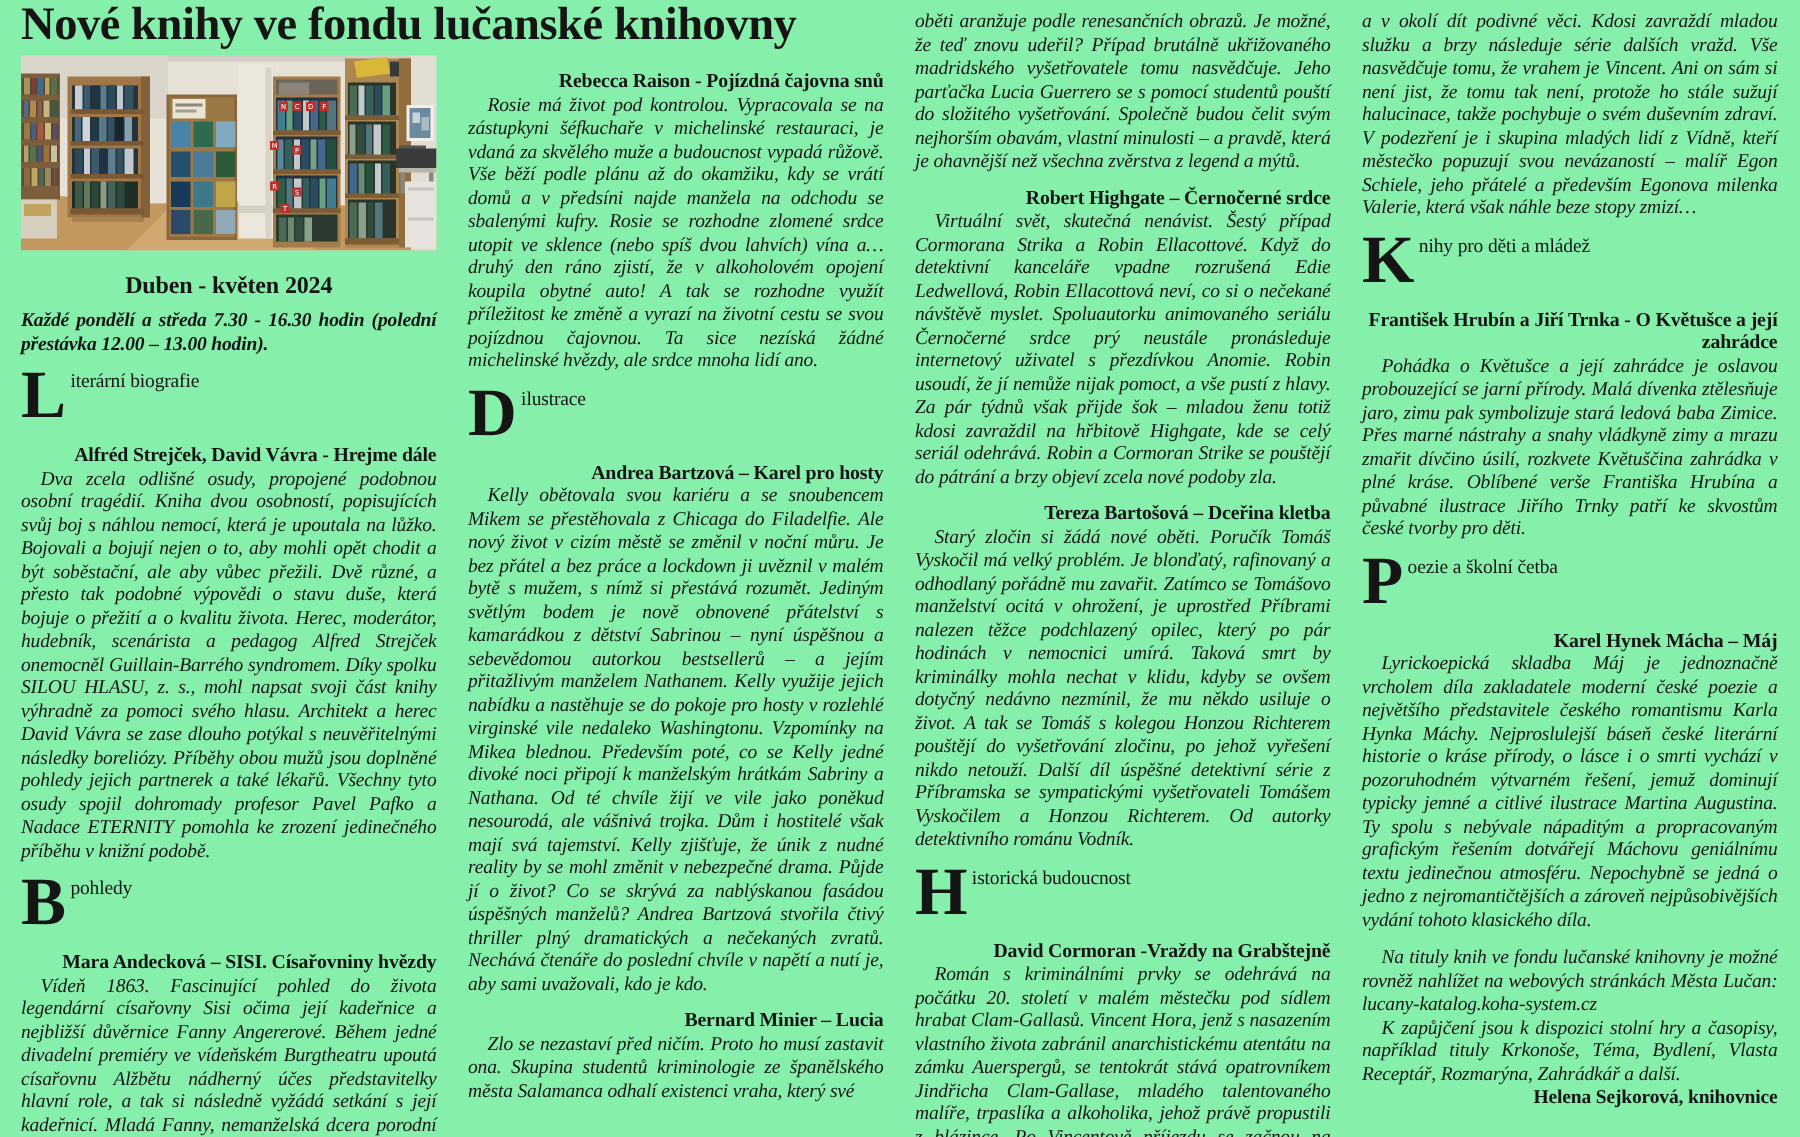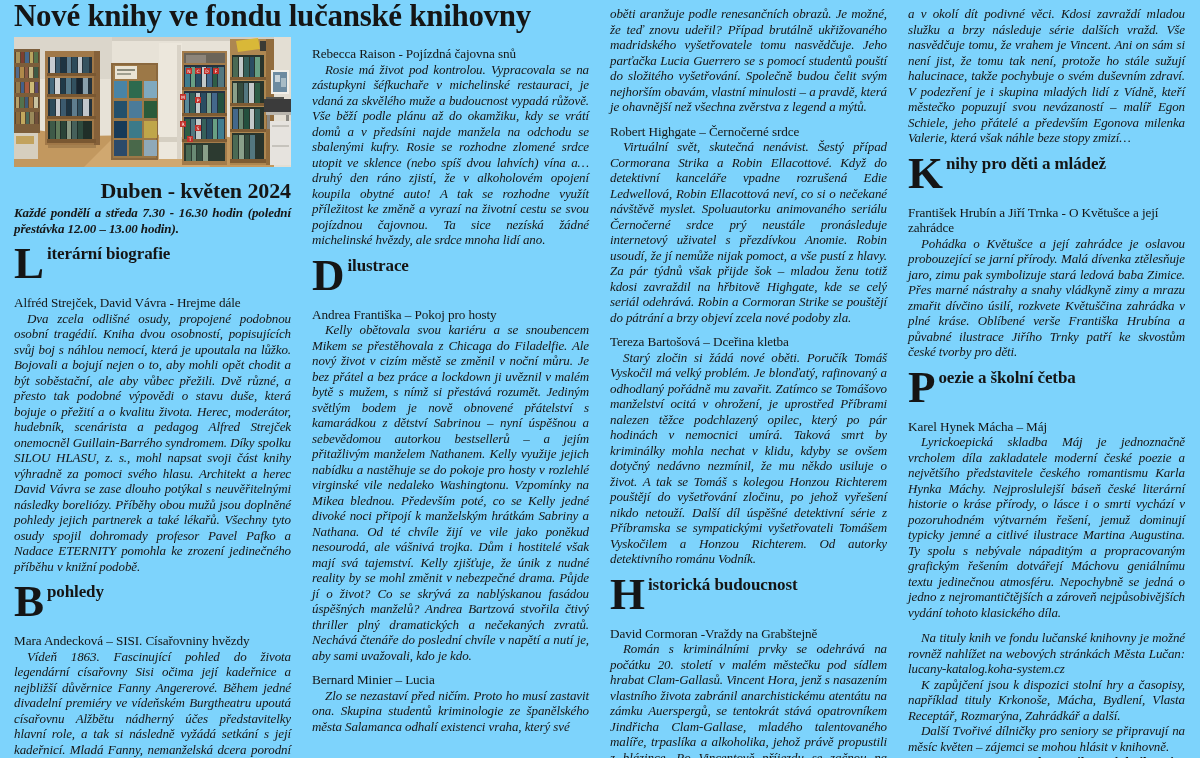--- a/index.html
+++ b/index.html
@@ -10,21 +10,21 @@
     font-family: "Liberation Serif", "DejaVu Serif", serif;
     color: #151515;
   }
   .page {
     position: relative;
     width: 1200px;
     height: 758px;
     box-sizing: border-box;
     padding: 6px 14px 0 14px;
     overflow: hidden;
-    background: #7dd3fc;
+    background: #86efac;
   }
   .page-title {
     position: absolute;
     top: -2px;
     left: 14px;
     margin: 0;
     font-size: 31px;
     line-height: 36px;
     font-weight: 700;
     letter-spacing: -0.3px;
@@ -44,55 +44,55 @@
   }
   .col.offset { padding-top: 31px; }
   .photo {
     display: block;
     width: 277px;
     height: 130px;
     margin: 0 0 13px 0;
   }
   .date-heading {
     margin: 2px 0 4px 0;
-    font-size: 22px;
+    font-size: 16px;
     line-height: 21px;
     font-weight: 700;
-    text-align: right;
+    text-align: center;
   }
   .hours {
     margin: 0 0 7px 0;
     font-weight: 700;
     font-style: italic;
   }
   .section-head {
     display: flex;
     align-items: flex-start;
     height: 40px;
     margin: 9px 0 10px 0;
     text-align: left;
   }
   .cap {
     font-size: 45px;
     line-height: 36px;
     font-weight: 700;
     margin-right: 3px;
   }
   .section-label {
-    font-weight: 700;
-    font-size: 17px;
+    font-weight: 400;
+    font-size: 13px;
     line-height: 15px;
     padding-top: 1px;
   }
   .book-title {
     margin: 9px 0 0 0;
     font-size: 13.2px;
     line-height: 15.5px;
-    font-weight: 400;
-    text-align: left;
+    font-weight: 700;
+    text-align: right;
   }
   .para { margin: 0; font-style: italic; }
   .para.indent { text-indent: 13px; }
   .para.gap { margin-top: 10px; }
   .signature {
     margin: 0;
     font-weight: 700;
     text-align: right;
   }
 </style>
@@ -332,21 +332,21 @@
         <h3 class="book-title">Mara Andecková – SISI. Císařovniny hvězdy</h3>
         <p class="para indent">Vídeň 1863. Fascinující pohled do života legendární císařovny Sisi očima její kadeřnice a nejbližší důvěrnice Fanny Angererové. Během jedné divadelní premiéry ve vídeňském Burgtheatru upoutá císařovnu Alžbětu nádherný účes představitelky hlavní role, a tak si následně vyžádá setkání s její kadeřnicí. Mladá Fanny, nemanželská dcera porodní báby, sotva doká-</p>
       </div>
     <div class="col offset">
         <h3 class="book-title">Rebecca Raison - Pojízdná čajovna snů</h3>
         <p class="para indent">Rosie má život pod kontrolou. Vypracovala se na zástupkyni šéfkuchaře v michelinské restauraci, je vdaná za skvělého muže a budoucnost vypadá růžově. Vše běží podle plánu až do okamžiku, kdy se vrátí domů a v předsíni najde manžela na odchodu se sbalenými kufry. Rosie se rozhodne zlomené srdce utopit ve sklence (nebo spíš dvou lahvích) vína a… druhý den ráno zjistí, že v alkoholovém opojení koupila obytné auto! A tak se rozhodne využít příležitost ke změně a vyrazí na životní cestu se svou pojízdnou čajovnou. Ta sice nezíská žádné michelinské hvězdy, ale srdce mnoha lidí ano.</p>
         <div class="section-head">
           <span class="cap">D</span>
           <span class="section-label">ilustrace</span>
         </div>
-        <h3 class="book-title">Andrea Františka – Pokoj pro hosty</h3>
+        <h3 class="book-title">Andrea Bartzová – Karel pro hosty</h3>
         <p class="para indent">Kelly obětovala svou kariéru a se snoubencem Mikem se přestěhovala z Chicaga do Filadelfie. Ale nový život v cizím městě se změnil v noční můru. Je bez přátel a bez práce a lockdown ji uvěznil v malém bytě s mužem, s nímž si přestává rozumět. Jediným světlým bodem je nově obnovené přátelství s kamarádkou z dětství Sabrinou – nyní úspěšnou a sebevědomou autorkou bestsellerů – a jejím přitažlivým manželem Nathanem. Kelly využije jejich nabídku a nastěhuje se do pokoje pro hosty v rozlehlé virginské vile nedaleko Washingtonu. Vzpomínky na Mikea blednou. Především poté, co se Kelly jedné divoké noci připojí k manželským hrátkám Sabriny a Nathana. Od té chvíle žijí ve vile jako poněkud nesourodá, ale vášnivá trojka. Dům i hostitelé však mají svá tajemství. Kelly zjišťuje, že únik z nudné reality by se mohl změnit v nebezpečné drama. Půjde jí o život? Co se skrývá za nablýskanou fasádou úspěšných manželů? Andrea Bartzová stvořila čtivý thriller plný dramatických a nečekaných zvratů. Nechává čtenáře do poslední chvíle v napětí a nutí je, aby sami uvažovali, kdo je kdo.</p>
         <h3 class="book-title">Bernard Minier – Lucia</h3>
         <p class="para indent">Zlo se nezastaví před ničím. Proto ho musí zastavit ona. Skupina studentů kriminologie ze španělského města Salamanca odhalí existenci vraha, který své</p>
       </div>
     <div class="col">
         <p class="para">oběti aranžuje podle renesančních obrazů. Je možné, že teď znovu udeřil? Případ brutálně ukřižovaného madridského vyšetřovatele tomu nasvědčuje. Jeho parťačka Lucia Guerrero se s pomocí studentů pouští do složitého vyšetřování. Společně budou čelit svým nejhorším obavám, vlastní minulosti – a pravdě, která je ohavnější než všechna zvěrstva z legend a mýtů.</p>
         <h3 class="book-title">Robert Highgate – Černočerné srdce</h3>
         <p class="para indent">Virtuální svět, skutečná nenávist. Šestý případ Cormorana Strika a Robin Ellacottové. Když do detektivní kanceláře vpadne rozrušená Edie Ledwellová, Robin Ellacottová neví, co si o nečekané návštěvě myslet. Spoluautorku animovaného seriálu Černočerné srdce prý neustále pronásleduje internetový uživatel s přezdívkou Anomie. Robin usoudí, že jí nemůže nijak pomoct, a vše pustí z hlavy. Za pár týdnů však přijde šok – mladou ženu totiž kdosi zavraždil na hřbitově Highgate, kde se celý seriál odehrává. Robin a Cormoran Strike se pouštějí do pátrání a brzy objeví zcela nové podoby zla.</p>
         <h3 class="book-title">Tereza Bartošová – Dceřina kletba</h3>
         <p class="para indent">Starý zločin si žádá nové oběti. Poručík Tomáš Vyskočil má velký problém. Je blonďatý, rafinovaný a odhodlaný pořádně mu zavařit. Zatímco se Tomášovo manželství ocitá v ohrožení, je uprostřed Příbrami nalezen těžce podchlazený opilec, který po pár hodinách v nemocnici umírá. Taková smrt by kriminálky mohla nechat v klidu, kdyby se ovšem dotyčný nedávno nezmínil, že mu někdo usiluje o život. A tak se Tomáš s kolegou Honzou Richterem pouštějí do vyšetřování zločinu, po jehož vyřešení nikdo netouží. Další díl úspěšné detektivní série z Příbramska se sympatickými vyšetřovateli Tomášem Vyskočilem a Honzou Richterem. Od autorky detektivního románu Vodník.</p>
@@ -365,18 +365,17 @@
         </div>
         <h3 class="book-title">František Hrubín a Jiří Trnka - O Květušce a její zahrádce</h3>
         <p class="para indent">Pohádka o Květušce a její zahrádce je oslavou probouzející se jarní přírody. Malá dívenka ztělesňuje jaro, zimu pak symbolizuje stará ledová baba Zimice. Přes marné nástrahy a snahy vládkyně zimy a mrazu zmařit dívčino úsilí, rozkvete Květuščina zahrádka v plné kráse. Oblíbené verše Františka Hrubína a půvabné ilustrace Jiřího Trnky patří ke skvostům české tvorby pro děti.</p>
         <div class="section-head">
           <span class="cap">P</span>
           <span class="section-label">oezie a školní četba</span>
         </div>
         <h3 class="book-title">Karel Hynek Mácha – Máj</h3>
         <p class="para indent">Lyrickoepická skladba Máj je jednoznačně vrcholem díla zakladatele moderní české poezie a největšího představitele českého romantismu Karla Hynka Máchy. Nejproslulejší báseň české literární historie o kráse přírody, o lásce i o smrti vychází v pozoruhodném výtvarném řešení, jemuž dominují typicky jemné a citlivé ilustrace Martina Augustina. Ty spolu s nebývale nápaditým a propracovaným grafickým řešením dotvářejí Máchovu geniálnímu textu jedinečnou atmosféru. Nepochybně se jedná o jedno z nejromantičtějších a zároveň nejpůsobivějších vydání tohoto klasického díla.</p>
         <p class="para indent gap">Na tituly knih ve fondu lučanské knihovny je možné rovněž nahlížet na webových stránkách Města Lučan: lucany-katalog.koha-system.cz</p>
-        <p class="para indent">K zapůjčení jsou k dispozici stolní hry a časopisy, například tituly Krkonoše, Mácha, Bydlení, Vlasta Receptář, Rozmarýna, Zahrádkář a další.</p>
-        <p class="para indent">Další Tvořivé dílničky pro seniory se připravují na měsíc květen – zájemci se mohou hlásit v knihovně.</p>
+        <p class="para indent">K zapůjčení jsou k dispozici stolní hry a časopisy, například tituly Krkonoše, Téma, Bydlení, Vlasta Receptář, Rozmarýna, Zahrádkář a další.</p>
         <p class="signature">Helena Sejkorová, knihovnice</p>
       </div>
   </div>
 </div>
 
 </body></html>

